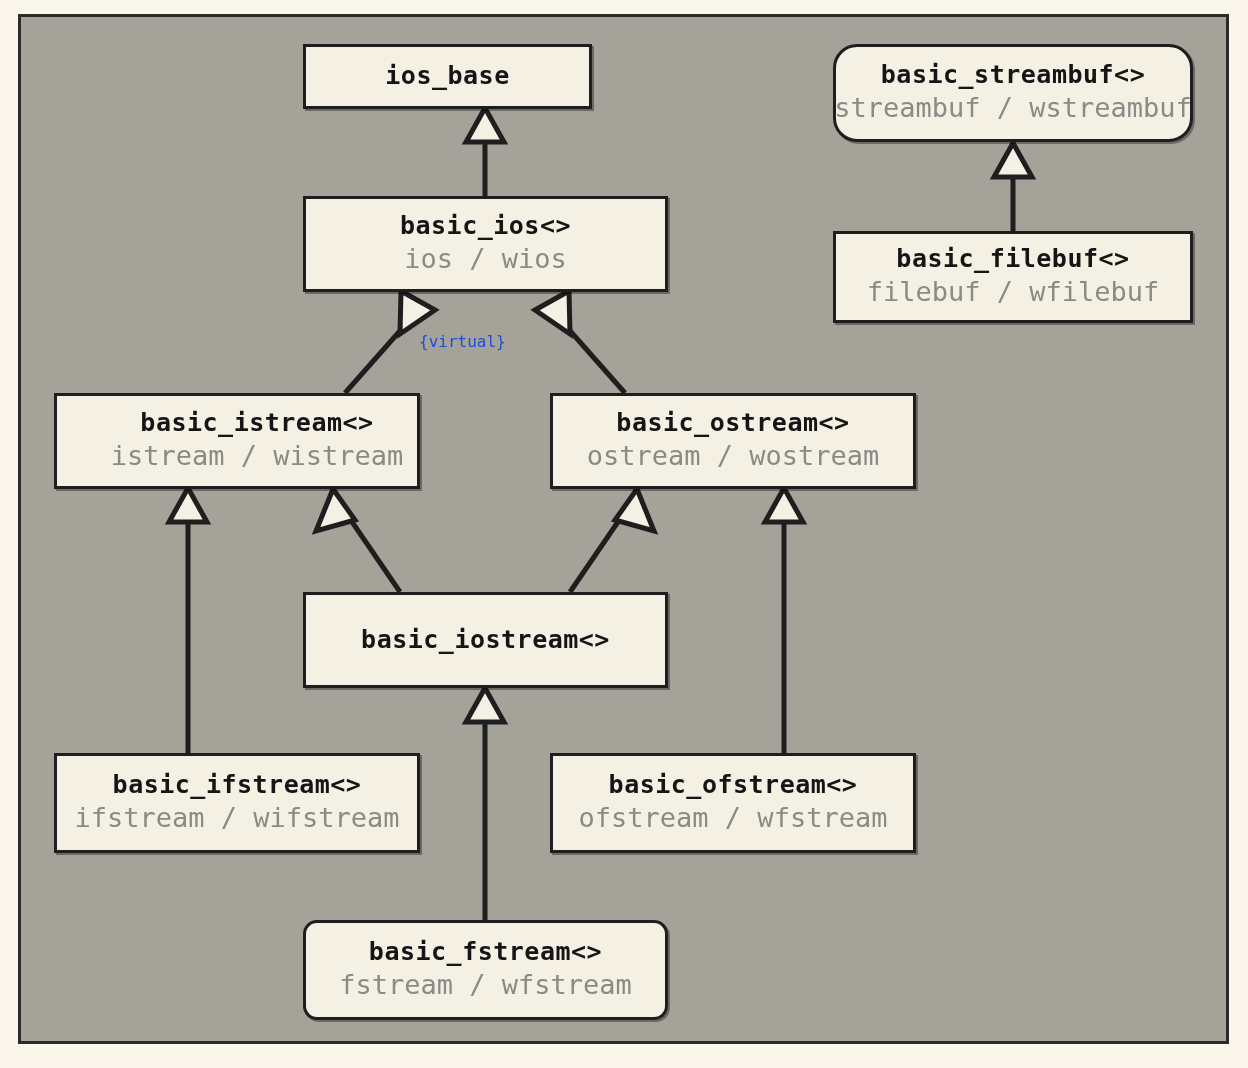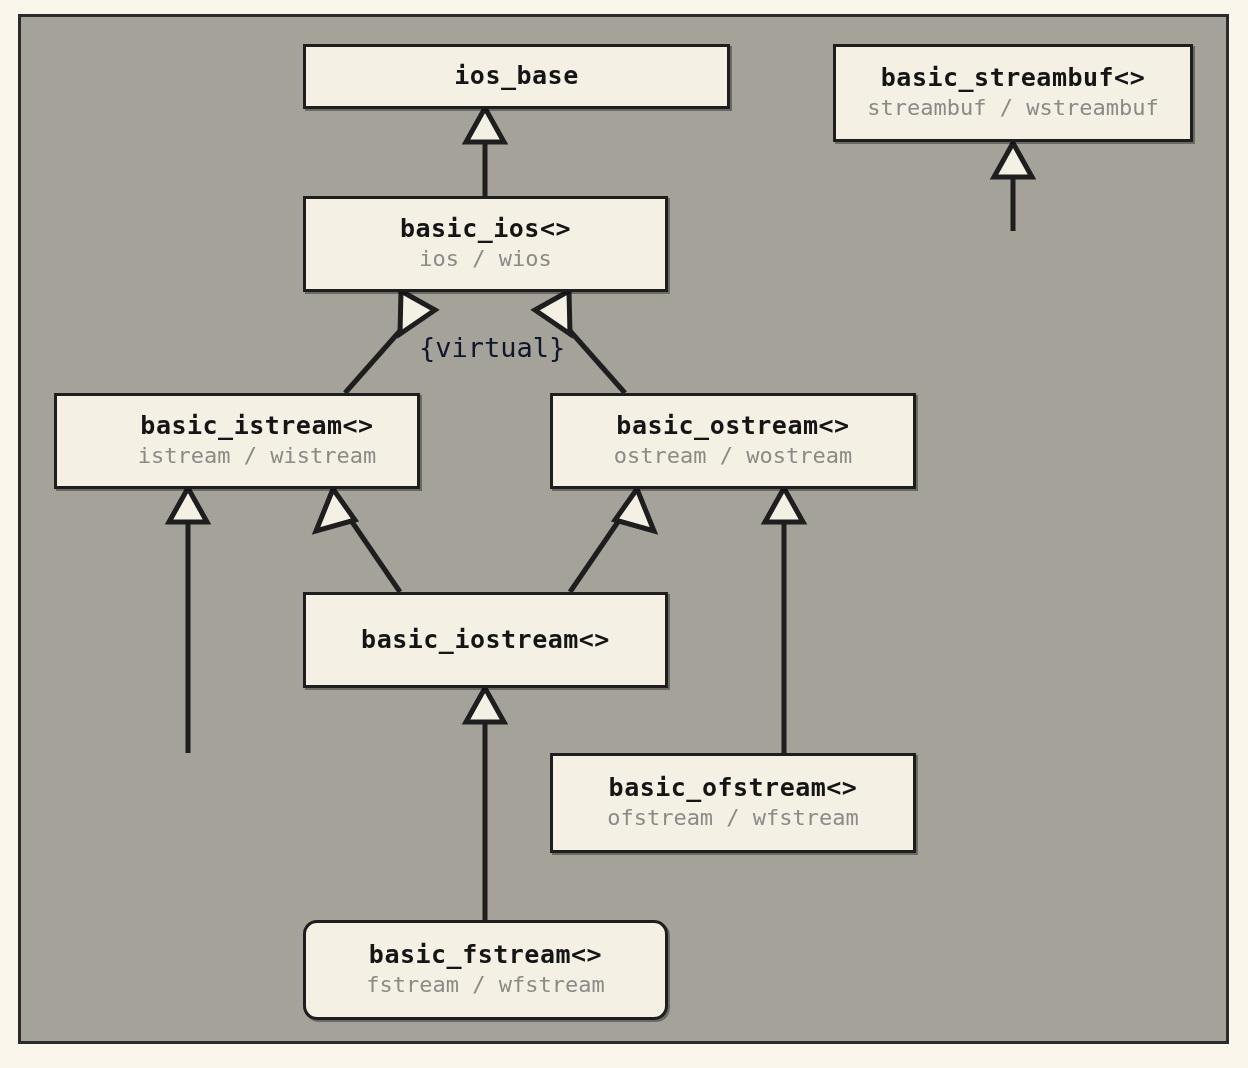--- a/index.html
+++ b/index.html
@@ -56,34 +56,34 @@
   }
   .uml-title {
     font-weight: bold;
     font-size: 25px;
     color: #151515;
     letter-spacing: 0.5px;
     line-height: 1.15;
     white-space: nowrap;
   }
   .uml-sub {
-    font-size: 22px;
+    font-size: 27px;
     color: #8a8a86;
     line-height: 1.2;
     white-space: nowrap;
     margin-top: 2px;
   }
   .single-line {
     justify-content: center;
   }
 
   .edge-label {
     position: absolute;
-    font-size: 27px;
-    color: #0f172a;
+    font-size: 16px;
+    color: #1d4ed8;
     white-space: nowrap;
   }
 </style>
 </head>
 <body>
 
 <div id="page">
 
   <div id="canvas"></div>
 
@@ -117,49 +117,57 @@
       <polygon points="401,291 400,334 435,310"></polygon>
       <polygon points="569,291 570,334 535,310"></polygon>
       <polygon points="188,488 169,522 207,522"></polygon>
       <polygon points="333,489 316,531 355,520"></polygon>
       <polygon points="637,489 654,531 615,520"></polygon>
       <polygon points="784,488 765,522 803,522"></polygon>
       <polygon points="485,688 466,722 504,722"></polygon>
     </g>
   </svg>
 
-  <div class="uml-box single-line" style="left:303px; top:44px; width:427px; height:65px;">
+  <div class="uml-box single-line" style="left:303px; top:44px; width:289px; height:65px;">
     <div class="uml-title">ios_base</div>
   </div>
 
   <div class="uml-box" style="left:303px; top:196px; width:365px; height:96px;">
     <div class="uml-title">basic_ios&lt;&gt;</div>
     <div class="uml-sub">ios / wios</div>
   </div>
 
-  <div class="uml-box" style="left:833px; top:44px; width:360px; height:98px;">
+  <div class="uml-box" style="left:833px; top:44px; width:360px; height:98px;border-radius:24px;">
     <div class="uml-title">basic_streambuf&lt;&gt;</div>
     <div class="uml-sub">streambuf / wstreambuf</div>
   </div>
 
+  <div class="uml-box" style="left:833px; top:231px; width:360px; height:92px;">
+    <div class="uml-title">basic_filebuf&lt;&gt;</div>
+    <div class="uml-sub">filebuf / wfilebuf</div>
+  </div>
 
   <div class="uml-box" style="left:54px; top:393px; width:366px; height:96px;padding-left:40px;">
     <div class="uml-title">basic_istream&lt;&gt;</div>
     <div class="uml-sub">istream / wistream</div>
   </div>
 
   <div class="uml-box" style="left:550px; top:393px; width:366px; height:96px;">
     <div class="uml-title">basic_ostream&lt;&gt;</div>
     <div class="uml-sub">ostream / wostream</div>
   </div>
 
   <div class="uml-box" style="left:303px; top:592px; width:365px; height:96px;">
     <div class="uml-title">basic_iostream&lt;&gt;</div>
   </div>
 
+  <div class="uml-box" style="left:54px; top:753px; width:366px; height:100px;">
+    <div class="uml-title">basic_ifstream&lt;&gt;</div>
+    <div class="uml-sub">ifstream / wifstream</div>
+  </div>
 
   <div class="uml-box" style="left:550px; top:753px; width:366px; height:100px;">
     <div class="uml-title">basic_ofstream&lt;&gt;</div>
     <div class="uml-sub">ofstream / wfstream</div>
   </div>
 
   <div class="uml-box" style="left:303px; top:920px; width:365px; height:100px;border-radius:14px;">
     <div class="uml-title">basic_fstream&lt;&gt;</div>
     <div class="uml-sub">fstream / wfstream</div>
   </div>

